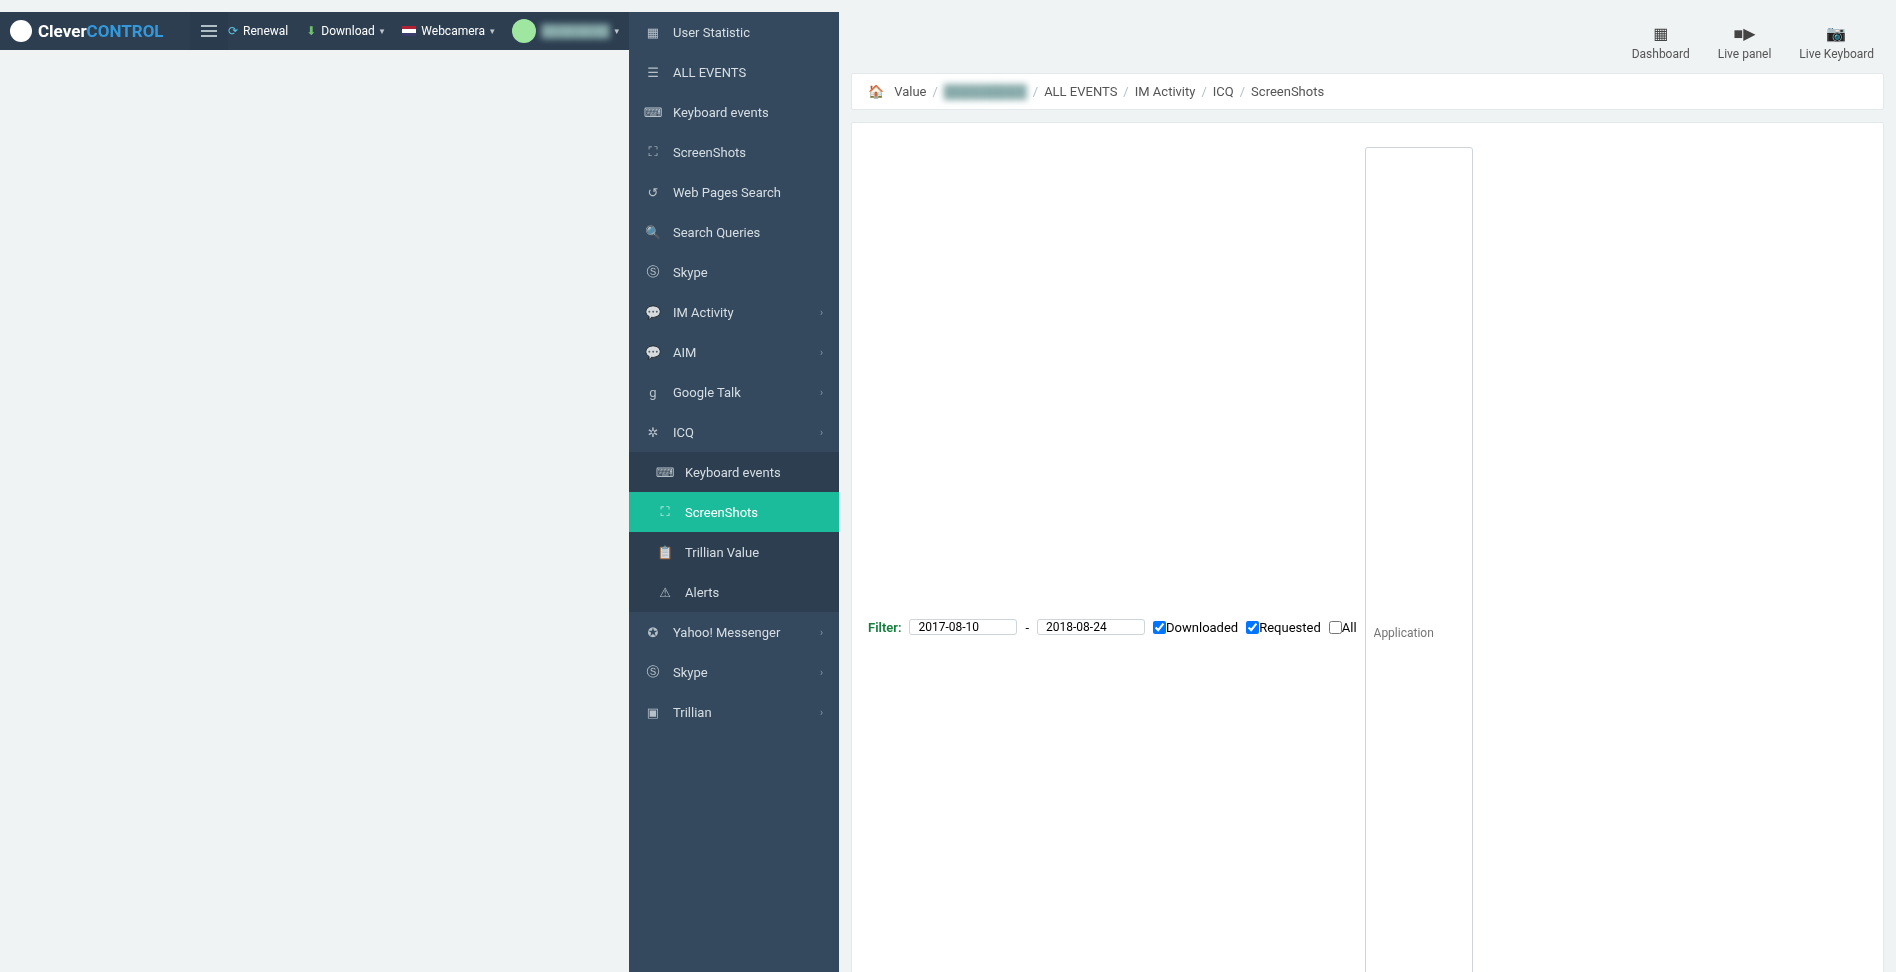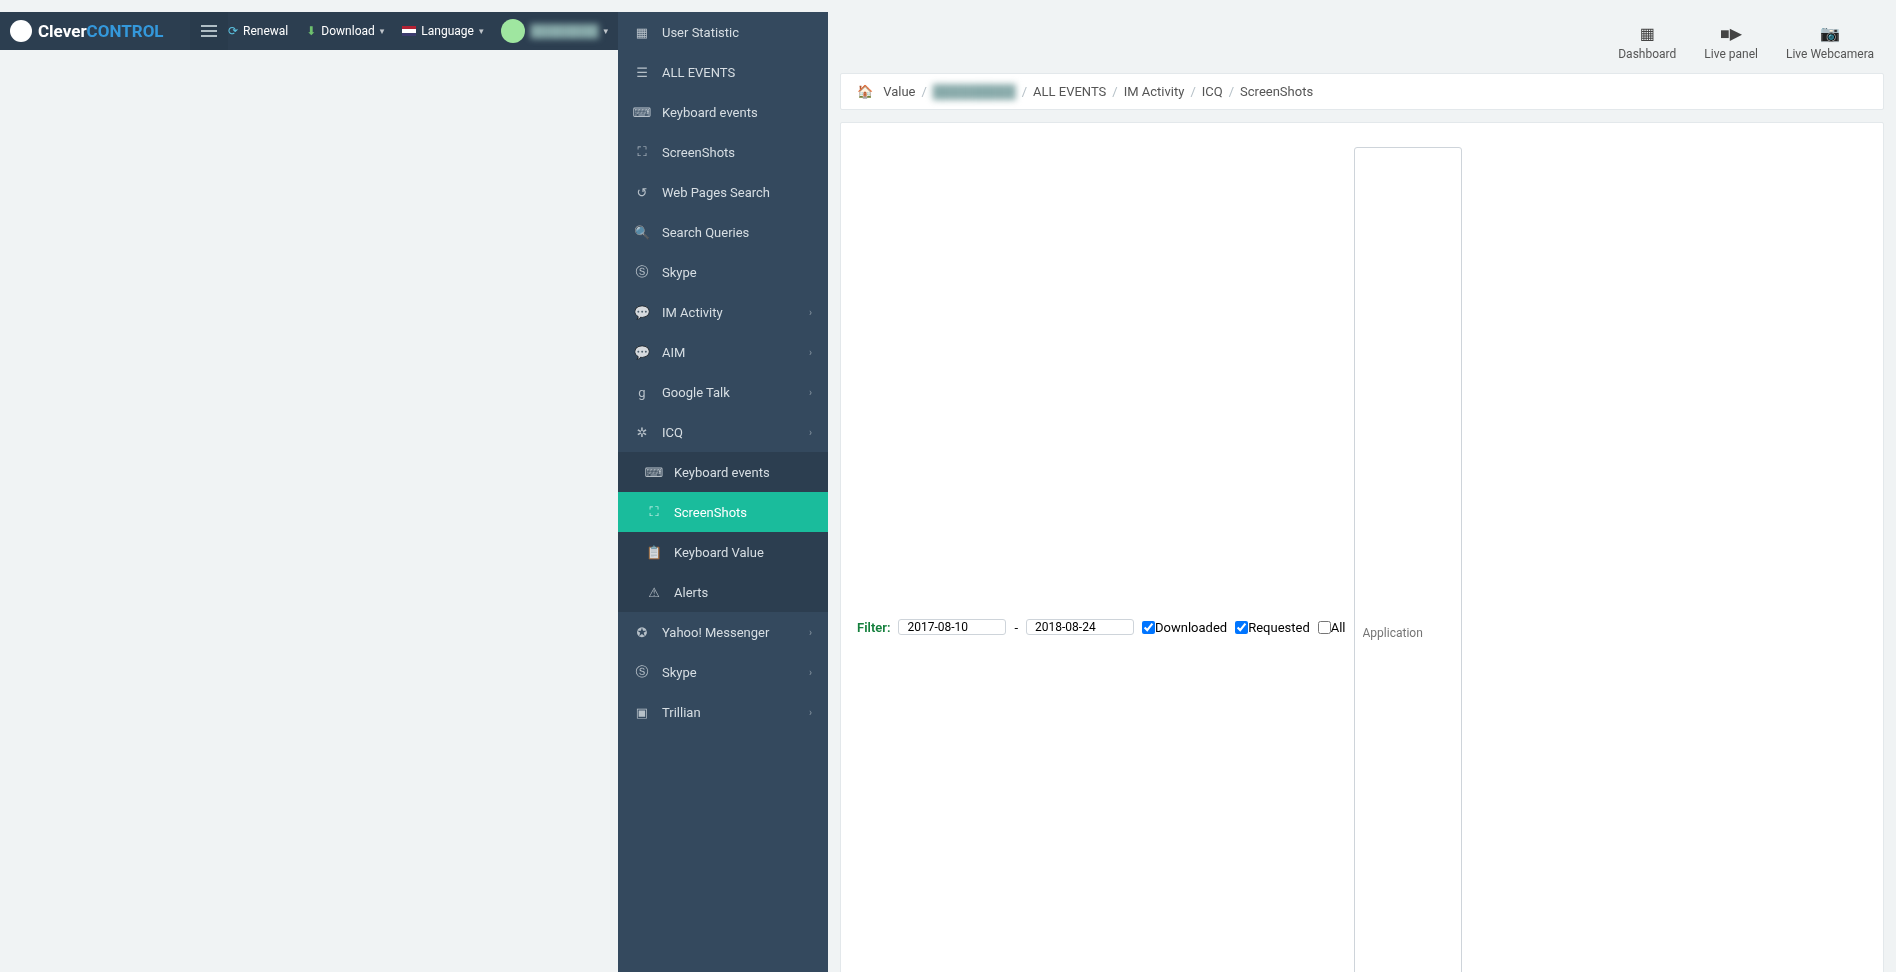--- a/index.html
+++ b/index.html
@@ -88,21 +88,21 @@
         <span style="color:#5bc0de">⟳</span>
         <span>Renewal</span>
       </div>
       <div class="top-link">
         <span style="color:#6ec06e">⬇</span>
         <span>Download</span>
         <span class="caret">▾</span>
       </div>
       <div class="top-link">
         <span class="flag"></span>
-        <span>Language</span>
+        <span>Webcamera</span>
         <span class="caret">▾</span>
       </div>
       <div class="top-link">
         <span class="avatar"></span>
         <span class="blur">████████</span>
         <span class="caret">▾</span>
       </div>
     </div>
   </div>
 
@@ -162,21 +162,21 @@
       <div class="s2-item sub">
           <span class="s2-ic">⌨</span>
           <span>Keyboard events</span>
         </div>
       <div class="s2-item sub active">
           <span class="s2-ic">⛶</span>
           <span>ScreenShots</span>
         </div>
       <div class="s2-item sub">
           <span class="s2-ic">📋</span>
-          <span>Keyboard Value</span>
+          <span>Trillian Value</span>
         </div>
       <div class="s2-item sub">
           <span class="s2-ic">⚠</span>
           <span>Alerts</span>
         </div>
 
       <div class="s2-item">
           <span class="s2-ic">✪</span>
           <span>Yahoo! Messenger</span>
           <span class="arrow">›</span>
@@ -199,21 +199,21 @@
         <div class="mt-item">
             <div class="mt-ic">▦</div>
             <div>Dashboard</div>
           </div>
         <div class="mt-item">
             <div class="mt-ic">■▶</div>
             <div>Live panel</div>
           </div>
         <div class="mt-item">
             <div class="mt-ic">📷</div>
-            <div>Live Webcamera</div>
+            <div>Live Keyboard</div>
           </div>
       </div>
 
       <div class="crumb-card">
         <span class="home-ic">🏠</span>
         <a href="#">Value</a>
         <span class="sep">/</span>
         <span class="blur">█████████</span>
         <span class="sep">/</span>
         <a href="#">ALL EVENTS</a>

